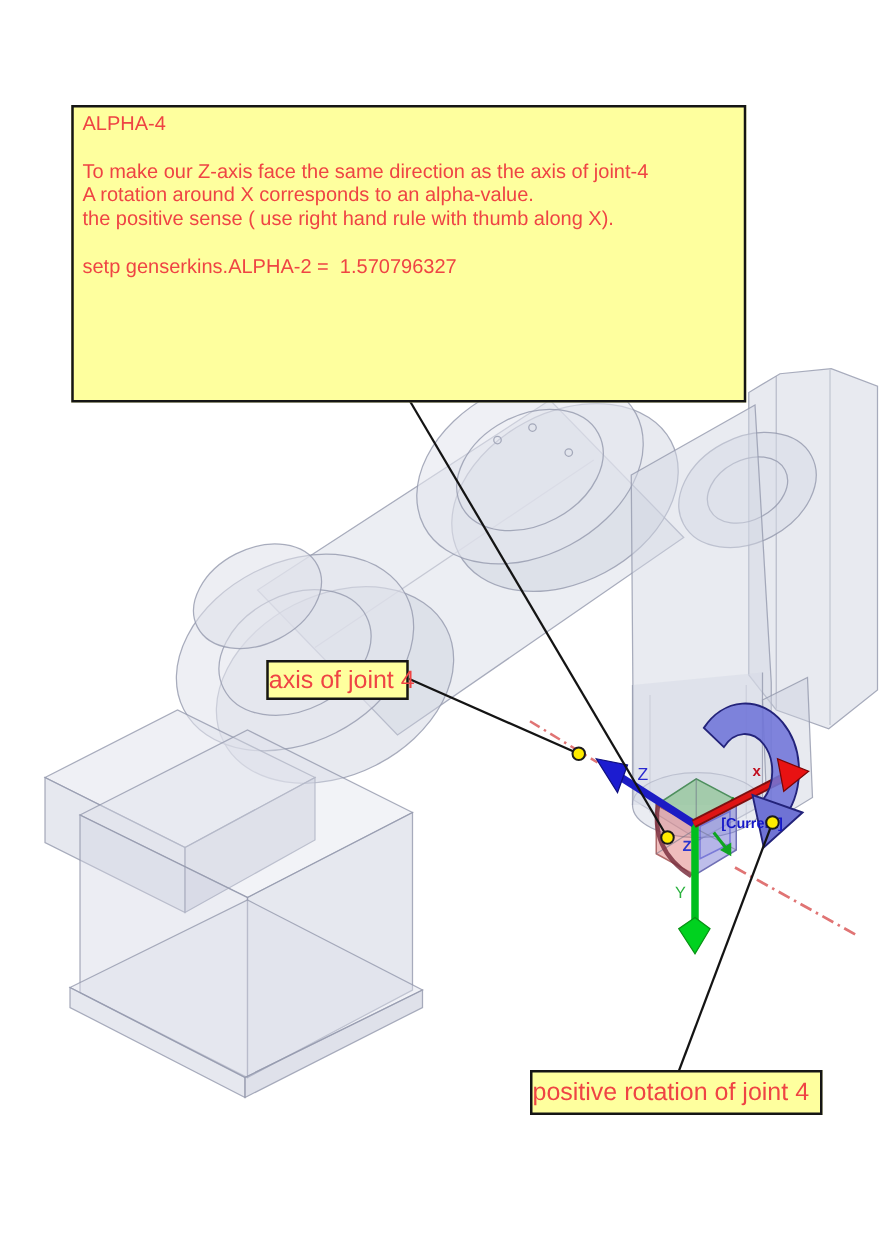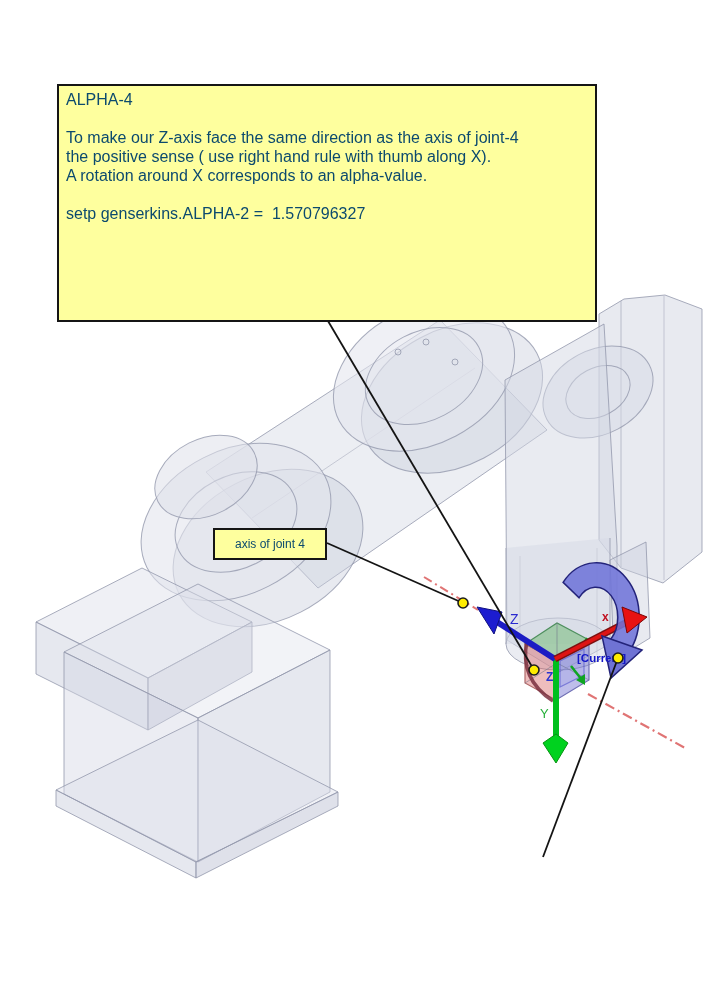--- a/index.html
+++ b/index.html
@@ -1,26 +1,26 @@
 <!DOCTYPE html>
 <html><head>
 <meta charset="utf-8">
 <style>
   html,body{margin:0;padding:0;background:#ffffff;}
   body{width:707px;height:1000px;position:relative;overflow:hidden;
        font-family:"Liberation Sans",sans-serif;}
   .scene{position:absolute;inset:0;}
   svg{position:absolute;left:0;top:0;}
   .callout{position:absolute;background:#feff9e;border:2px solid #151515;
-           color:#0c4a6e;box-sizing:border-box;}
+           color:#ef4444;box-sizing:border-box;}
   #note-box{left:57px;top:84px;width:540px;height:238px;padding:4px 7px;}
   #note-box .ln{font-size:16px;line-height:19px;white-space:pre;}
   #note-box .blank{height:19px;}
-  .small-callout{display:flex;align-items:center;justify-content:center;
-                 font-size:12px;white-space:pre;}
+  .small-callout{display:flex;align-items:center;
+                 font-size:20px;white-space:pre;}
   #axis-label{left:213px;top:528px;width:114px;height:32px;}
   #rot-label{left:424px;top:856px;width:234px;height:36px;}
 </style>
 </head>
 <body>
 
 <div class="scene">
 
 <svg width="707" height="1000" viewBox="0 0 707 1000">
 
@@ -131,24 +131,27 @@
     <circle cx="463" cy="603" r="5"></circle>
     <circle cx="534" cy="670" r="5"></circle>
     <circle cx="618" cy="658" r="5"></circle>
   </g>
 </svg>
 
 <div class="callout" id="note-box">
   <div class="ln">ALPHA-4</div>
   <div class="blank"></div>
   <div class="ln">To make our Z-axis face the same direction as the axis of joint-4</div>
+  <div class="ln">A rotation around X corresponds to an alpha-value.</div>
   <div class="ln">the positive sense ( use right hand rule with thumb along X).</div>
-  <div class="ln">A rotation around X corresponds to an alpha-value.</div>
   <div class="blank"></div>
   <div class="ln">setp genserkins.ALPHA-2 =  1.570796327</div>
 </div>
 
 <div class="callout small-callout" id="axis-label">
   <span>axis of joint 4</span>
 </div>
 
+<div class="callout small-callout" id="rot-label">
+  <span>positive rotation of joint 4</span>
+</div>
 
 </div>
 
 </body></html>

